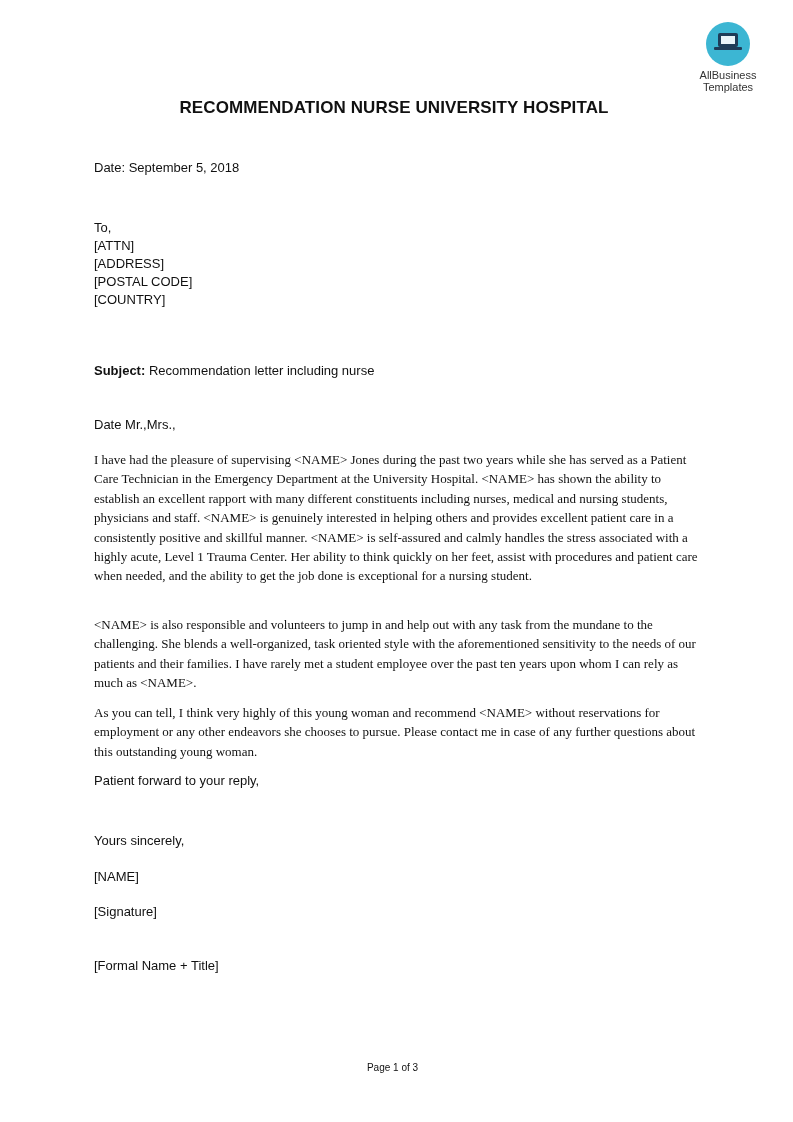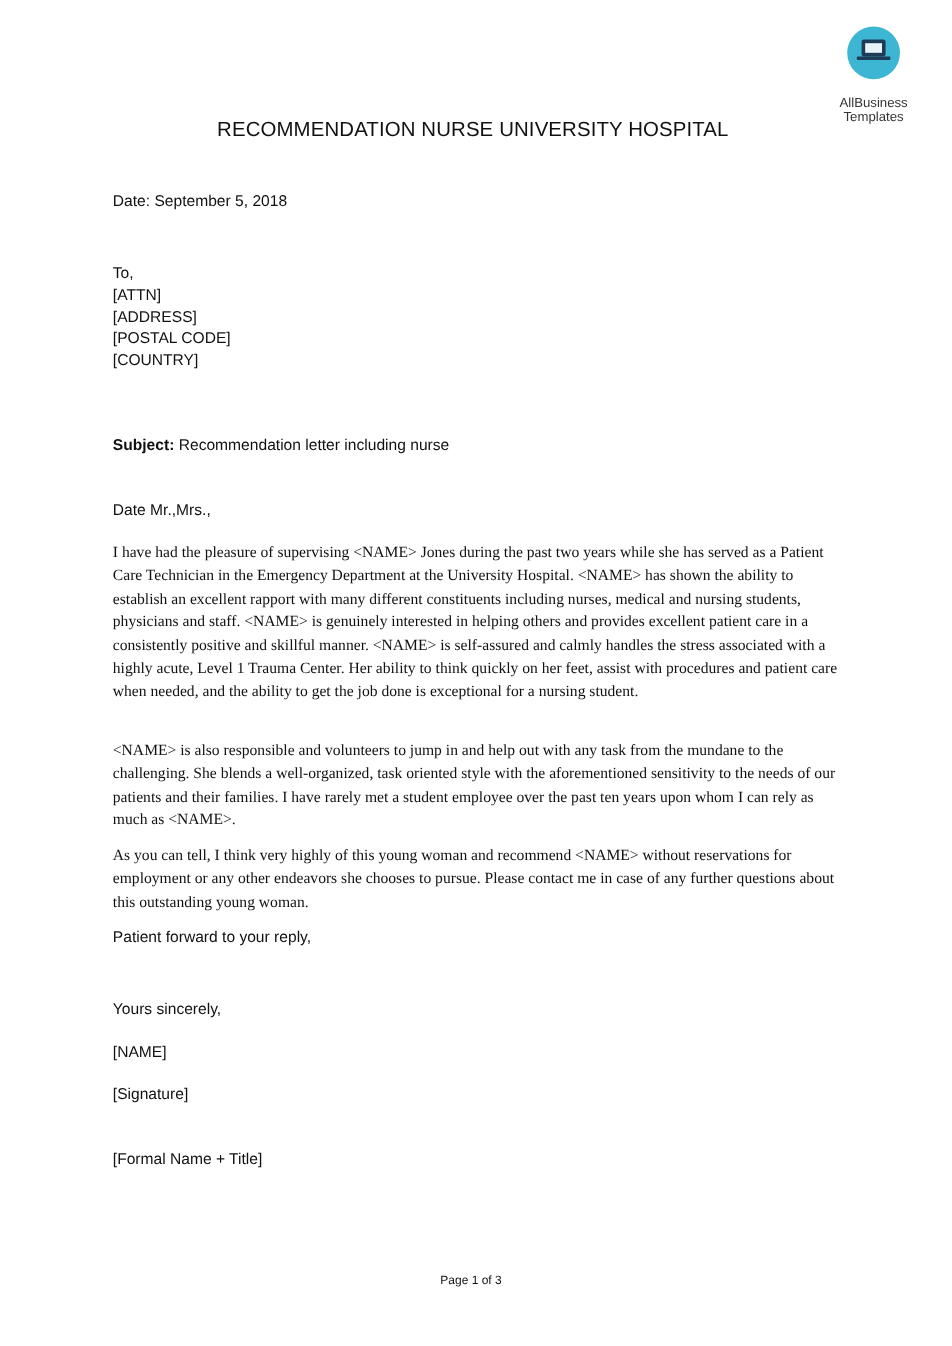--- a/index.html
+++ b/index.html
@@ -5,23 +5,23 @@
   html, body { margin: 0; padding: 0; background: #ffffff; }
   body { width: 793px; height: 1122px; position: relative; overflow: hidden;
          font-family: "Liberation Sans", sans-serif; color: #111; }
   .logo { position: absolute; left: 692px; top: 22px; width: 72px; text-align: center; }
   .logo-circle { width: 44px; height: 44px; border-radius: 50%; background: #3cb6d3;
                  margin: 0 auto; position: relative; overflow: hidden; }
   .laptop-screen { position: absolute; left: 12px; top: 11px; width: 20px; height: 14px;
                    background: #1e3c58; border-radius: 2px; }
   .laptop-screen::after { content: ""; position: absolute; left: 3px; top: 3px; width: 14px; height: 8px; background: #e9f4f9; }
   .laptop-base { position: absolute; left: 8px; top: 25px; width: 28px; height: 3px; background: #1e3c58; border-radius: 1px; }
-  .logo-text { font-size: 11px; line-height: 12px; color: #333; margin-top: 14px; }
+  .logo-text { font-size: 11px; line-height: 12px; color: #333; margin-top: 3px; }
   .title { position: absolute; top: 98px; left: 0; width: 788px; text-align: center;
-           font-weight: normal; font-size: 17px; letter-spacing: 0.1px; }
+           font-weight: bold; font-size: 17px; letter-spacing: 0.1px; }
   .line { position: absolute; left: 94px; font-size: 13px; line-height: 18px; white-space: nowrap; }
   .para { position: absolute; left: 94px; width: 604px; font-size: 13px; line-height: 19.4px; font-family: Liberation Serif, serif; }
   .bold { font-weight: bold; }
   .footer { position: absolute; top: 1062px; left: 0; width: 785px; text-align: center; font-size: 10px; }
 </style>
 </head>
 <body>
 
 <div class="logo">
   <div class="logo-circle">

